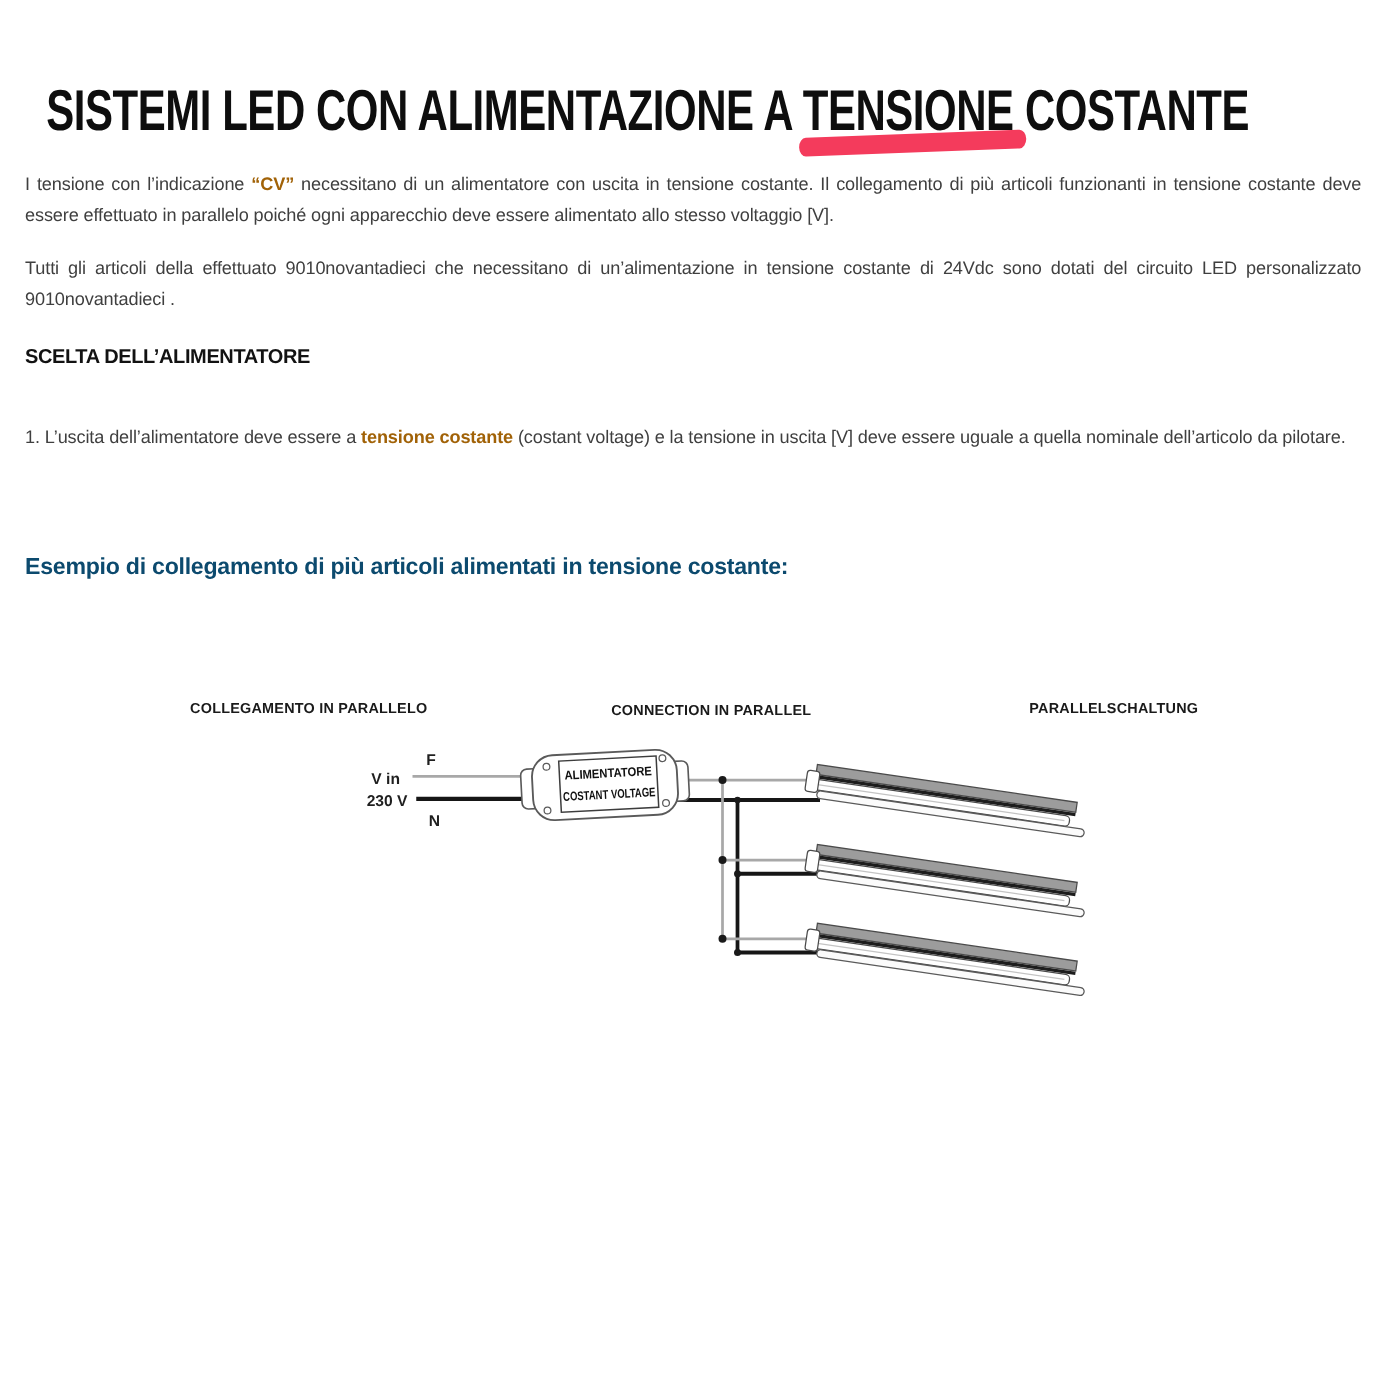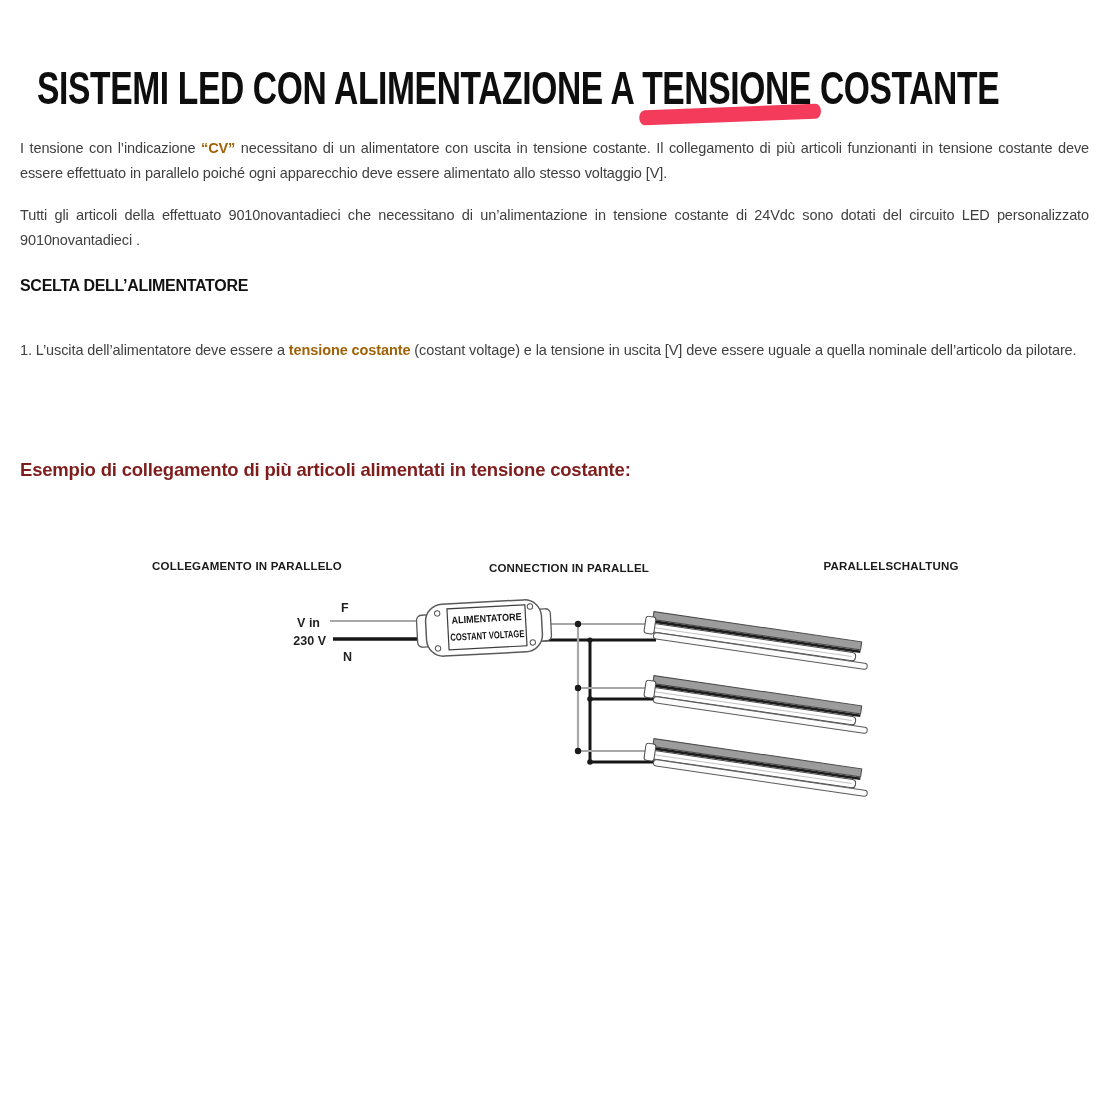--- a/index.html
+++ b/index.html
@@ -24,22 +24,22 @@
   }
   .body-text b{color:#a16207;}
   .p1{top:136px;}
   .p2{top:203px;}
   h2.scelta{
     left:20px;top:277px;margin:0;font-size:16px;font-weight:700;
     letter-spacing:-0.3px;color:#121212;
   }
   .guidelines{top:315px;line-height:23px;margin-top:24px;}
   h3.esempio{
-    left:20px;top:459px;margin:0;font-size:18.5px;font-weight:700;
-    letter-spacing:-0.2px;color:#7f1d1d;
+    left:20px;top:442px;margin:0;font-size:18.5px;font-weight:700;
+    letter-spacing:-0.2px;color:#0c4a6e;
   }
   svg.diagram{left:0;top:540px;}
   .dlabel{font:700 11.5px "Liberation Sans",sans-serif;fill:#1a1a1a;letter-spacing:0.2px;}
   .wlabel{font:700 12.5px "Liberation Sans",sans-serif;fill:#1f1f1f;}
   .boxtext{font:700 10px "Liberation Sans",sans-serif;fill:#111;}
 </style>
 </head>
 <body>
 
 <h1 class="abs title"><span>SISTEMI LED CON ALIMENTAZIONE A </span><span class="marked"><span>TENSIONE</span><span class="marker" style="background: rgb(244, 59, 92);"></span></span><span> COSTANTE</span></h1>

